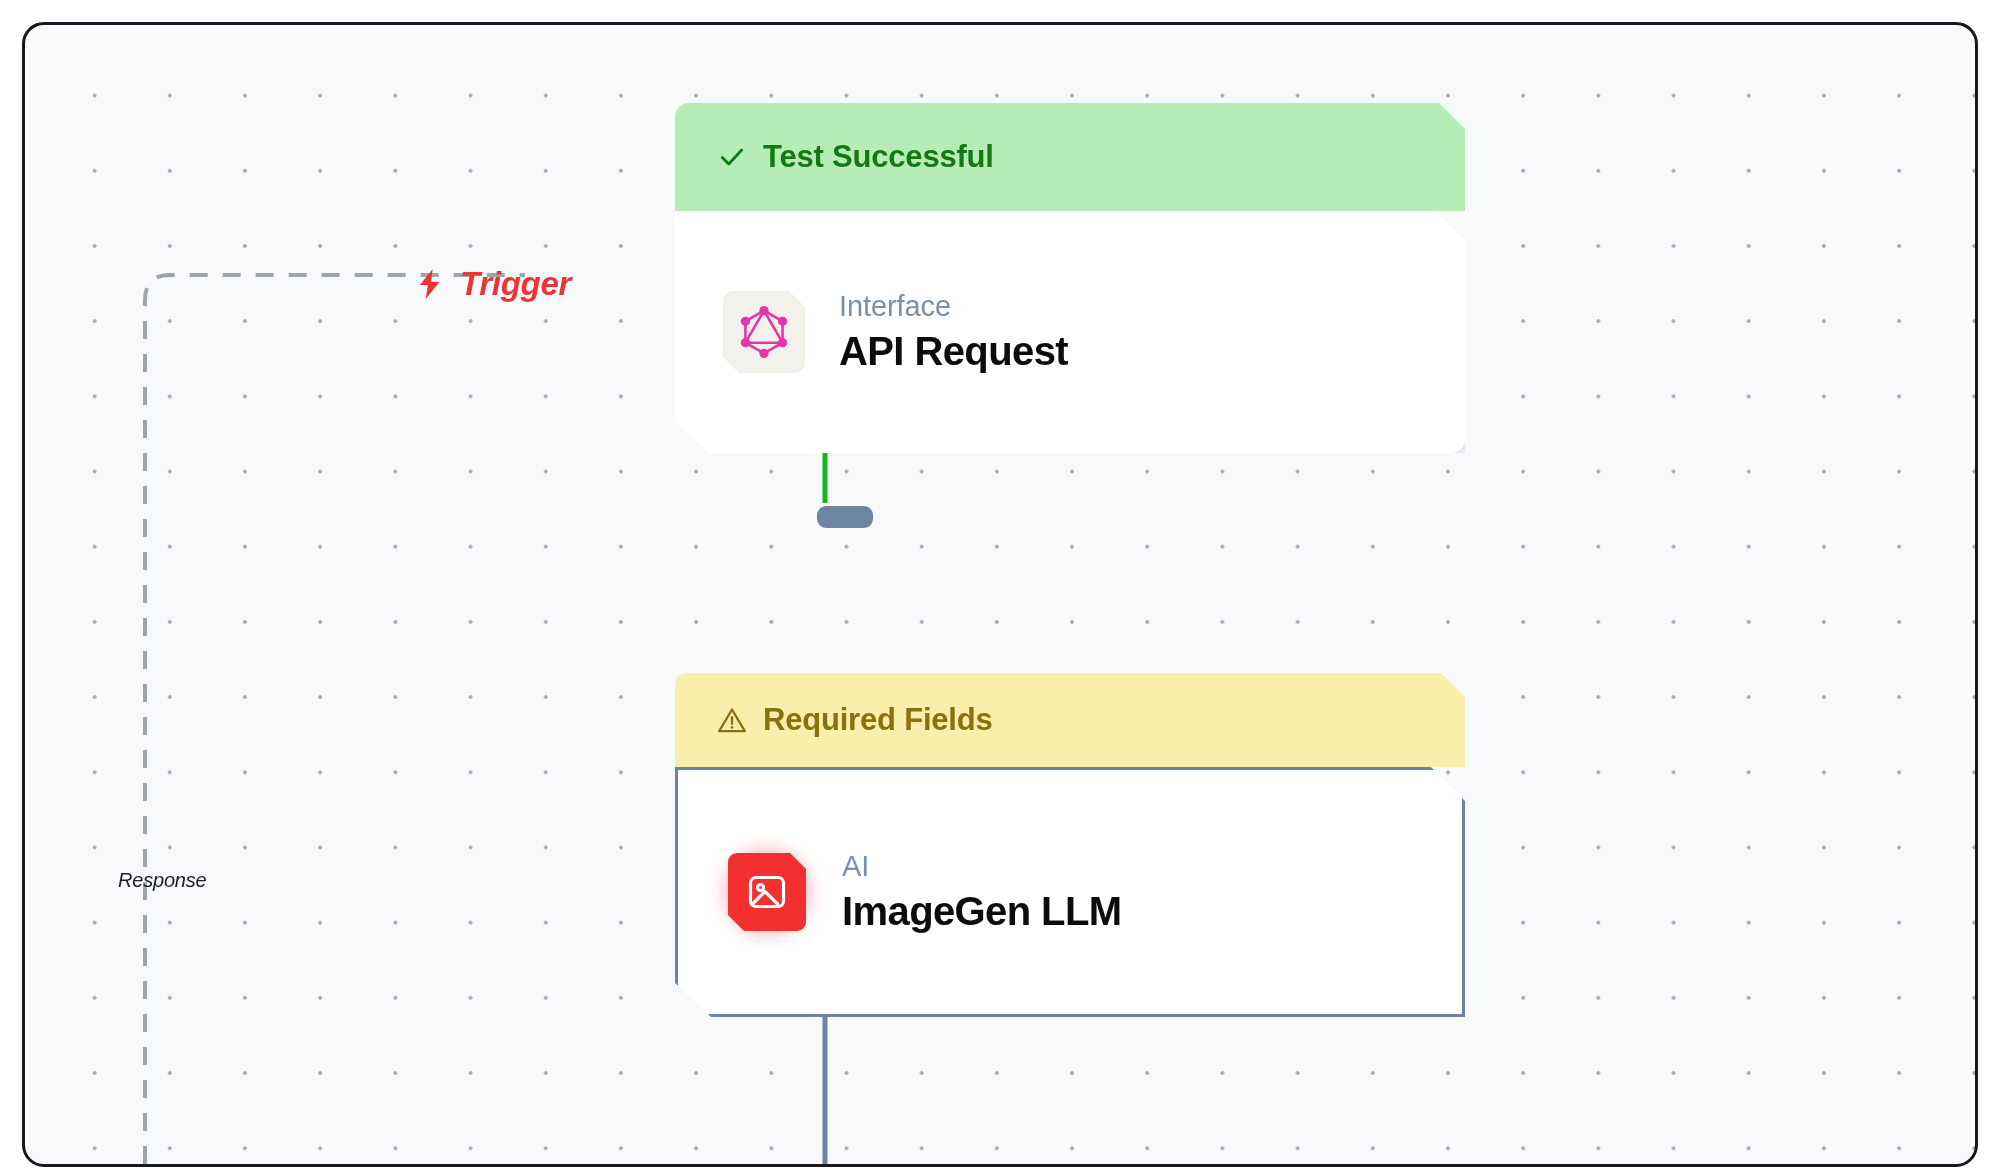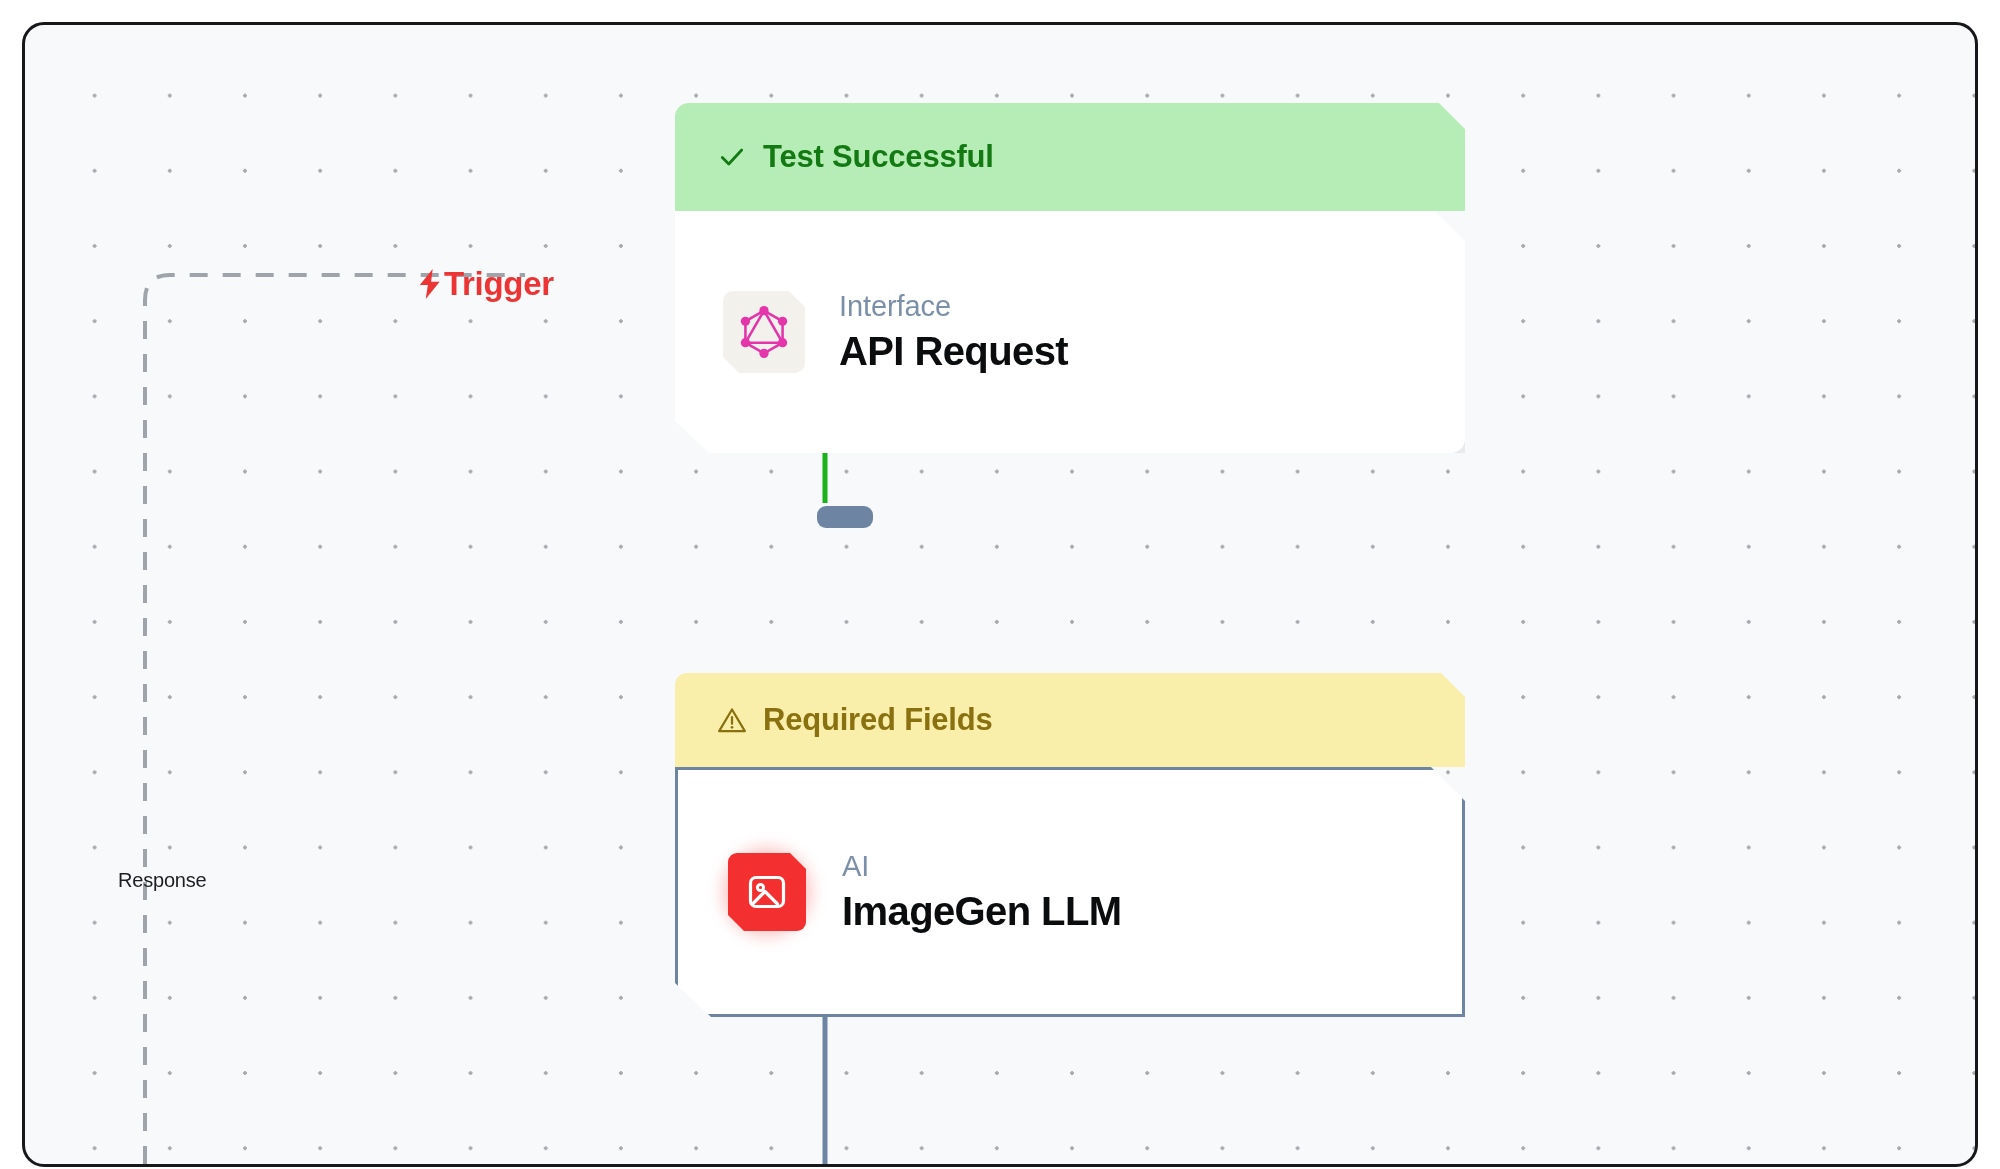--- a/index.html
+++ b/index.html
@@ -57,23 +57,24 @@
     height: 22px;
     background: #6d85a3;
     border-radius: 9px;
   }
 
   
   .edge-label {
     position: absolute;
     display: flex;
     align-items: center;
-    gap: 0;
+    gap: 16px;
     white-space: nowrap;
     line-height: 1;
+    font-style: italic;
   }
   .trigger-label {
     left: 392px;
     top: 242px;
     color: #ec3434;
     font-size: 33px;
     font-weight: 700;
     letter-spacing: -0.3px;
   }
   .trigger-label .bolt {

